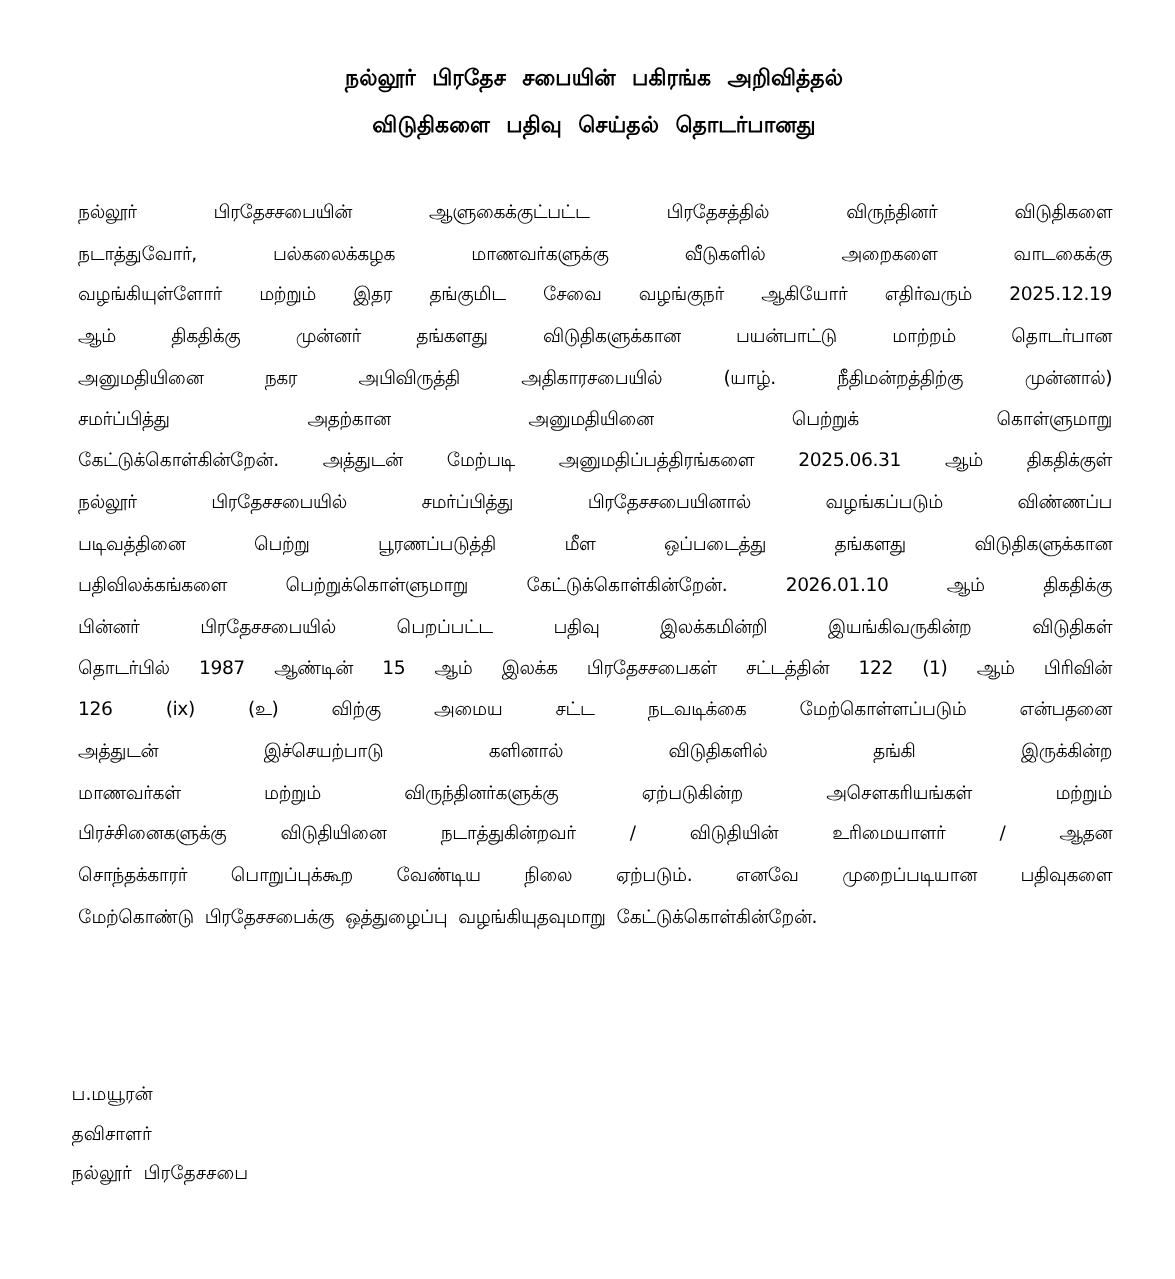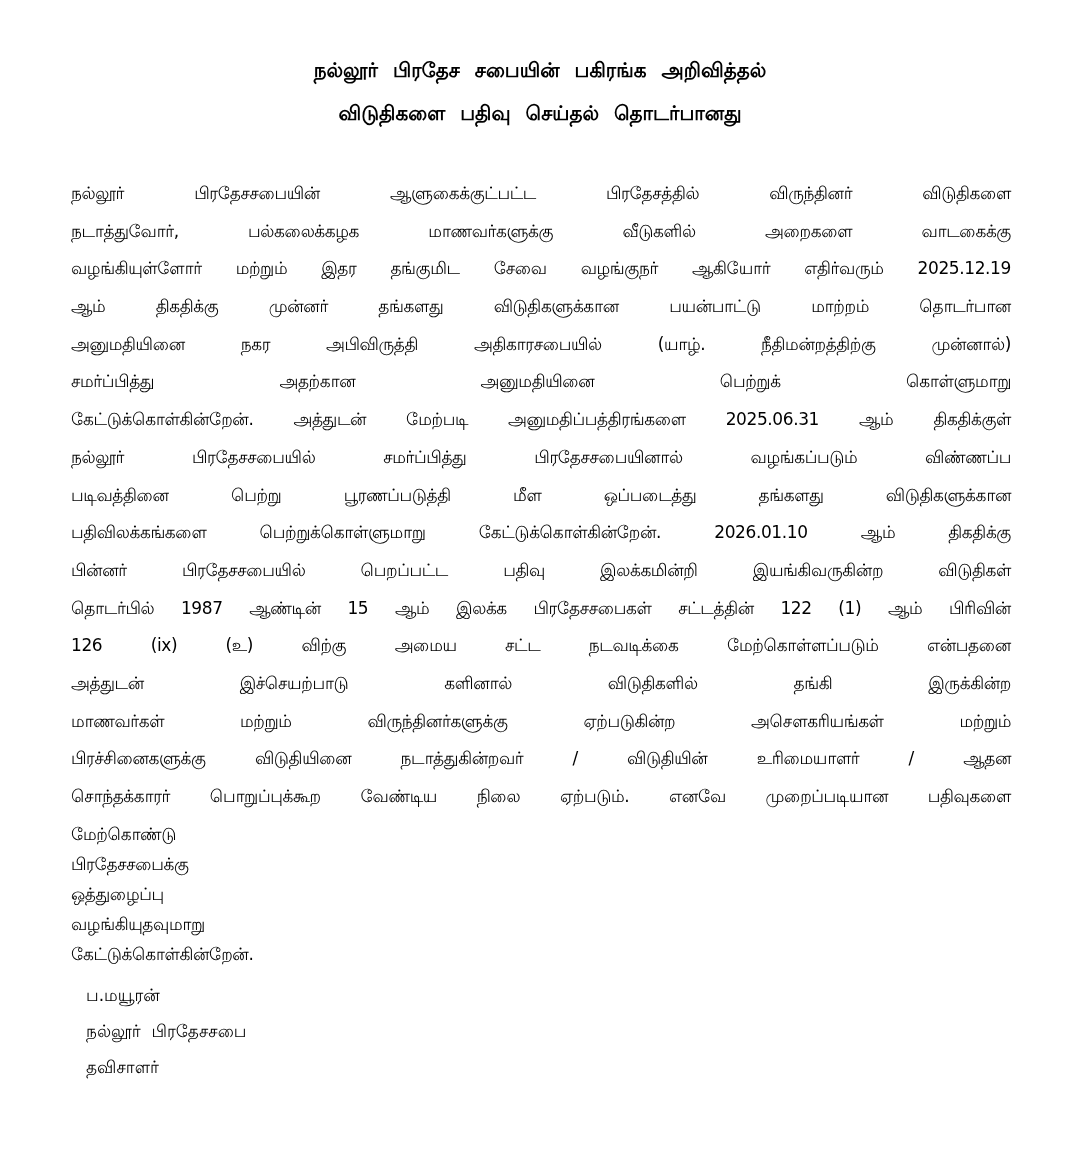--- a/index.html
+++ b/index.html
@@ -41,26 +41,26 @@
       font-size: 17px;
       text-align: justify;
       text-align-last: justify;
       white-space: nowrap;
       overflow: visible;
       display: flex;
       justify-content: space-between;
       letter-spacing: -0.4px;
     }
     .line .w { display: inline-block; }
-    .line.last { justify-content: flex-start; flex-direction: column; }
+    .line.last { justify-content: flex-start; }
     .line.last .w { margin-right: 10px; }
 
     .signature {
       position: absolute;
-      left: 86px;
+      left: 65px;
       top: 980px;
       font-family: "DejaVu Sans", sans-serif;
       font-size: 17px;
     }
     .sig-line {
       height: 36px;
       line-height: 30px;
       white-space: pre;
     }
   </style>
@@ -233,16 +233,16 @@
         <span class="w">மேற்கொண்டு</span>
         <span class="w">பிரதேசசபைக்கு</span>
         <span class="w">ஒத்துழைப்பு</span>
         <span class="w">வழங்கியுதவுமாறு</span>
         <span class="w">கேட்டுக்கொள்கின்றேன்.</span>
       </div>
     </div>
 
   <div class="signature">
     <div class="sig-line">ப.மயூரன்</div>
+    <div class="sig-line">தவிசாளர்</div>
     <div class="sig-line">நல்லூர்  பிரதேசசபை</div>
-    <div class="sig-line">தவிசாளர்</div>
   </div>
 </div>
 
 </body></html>

